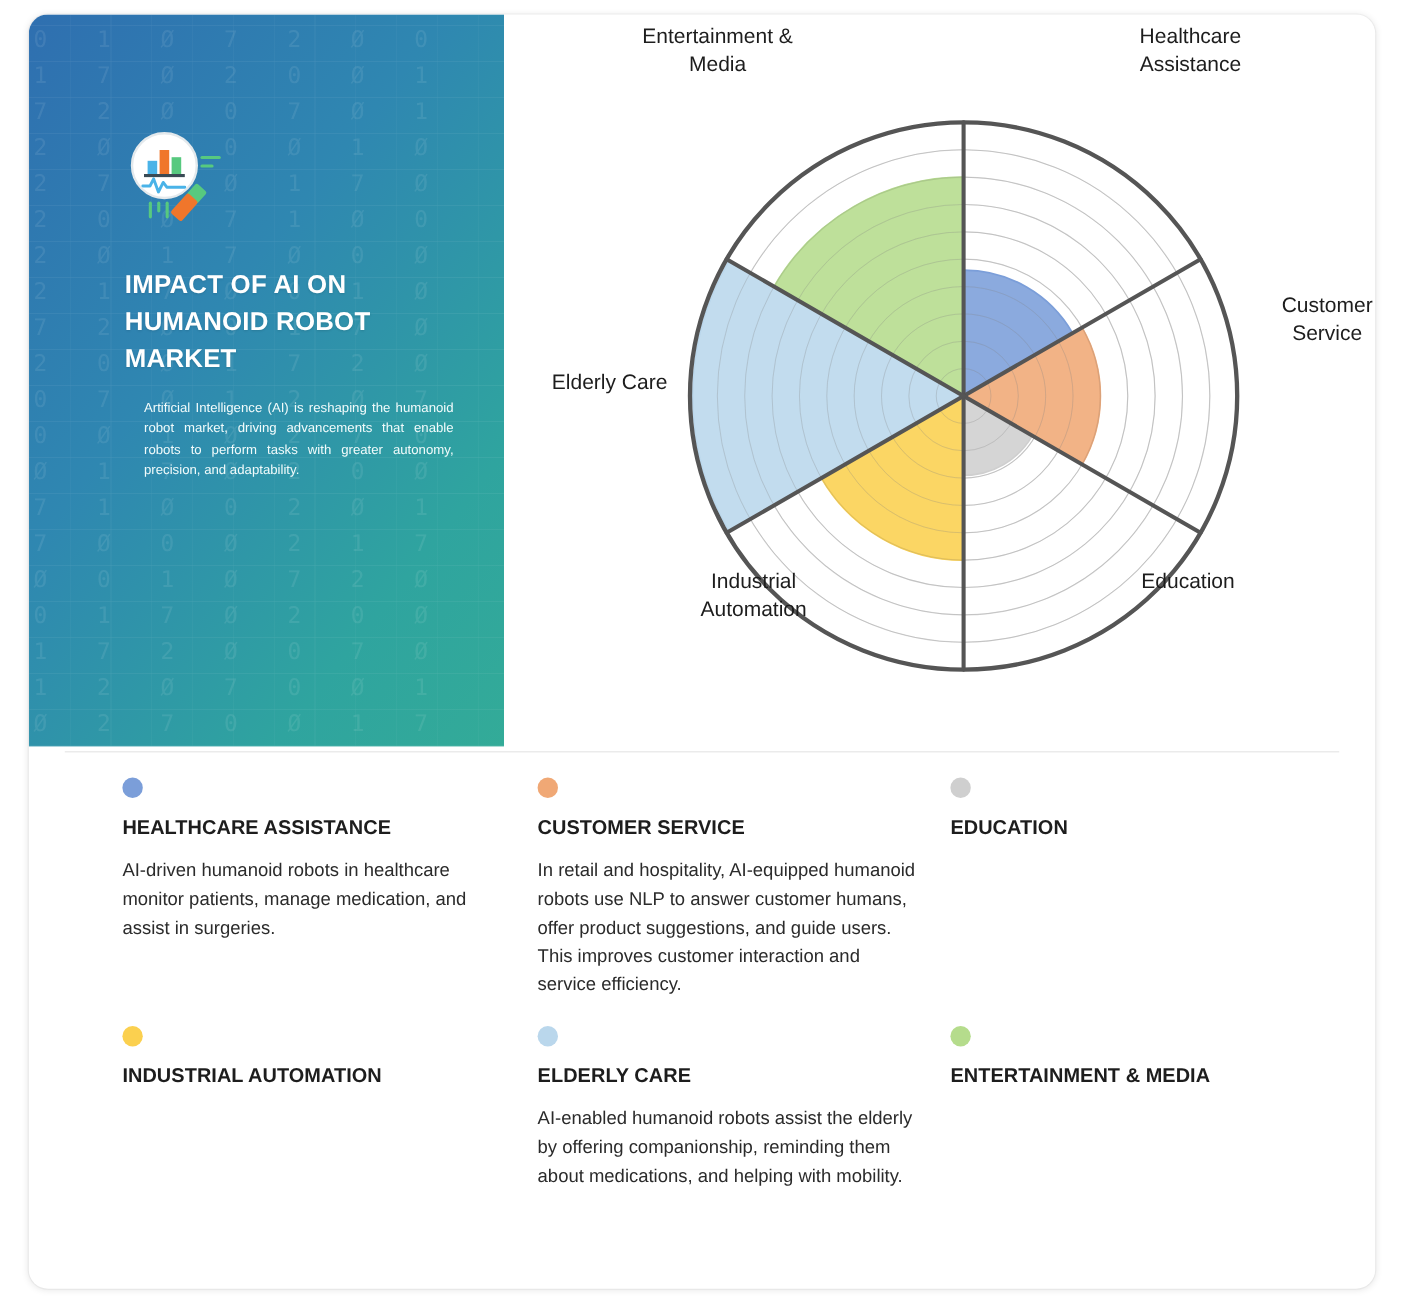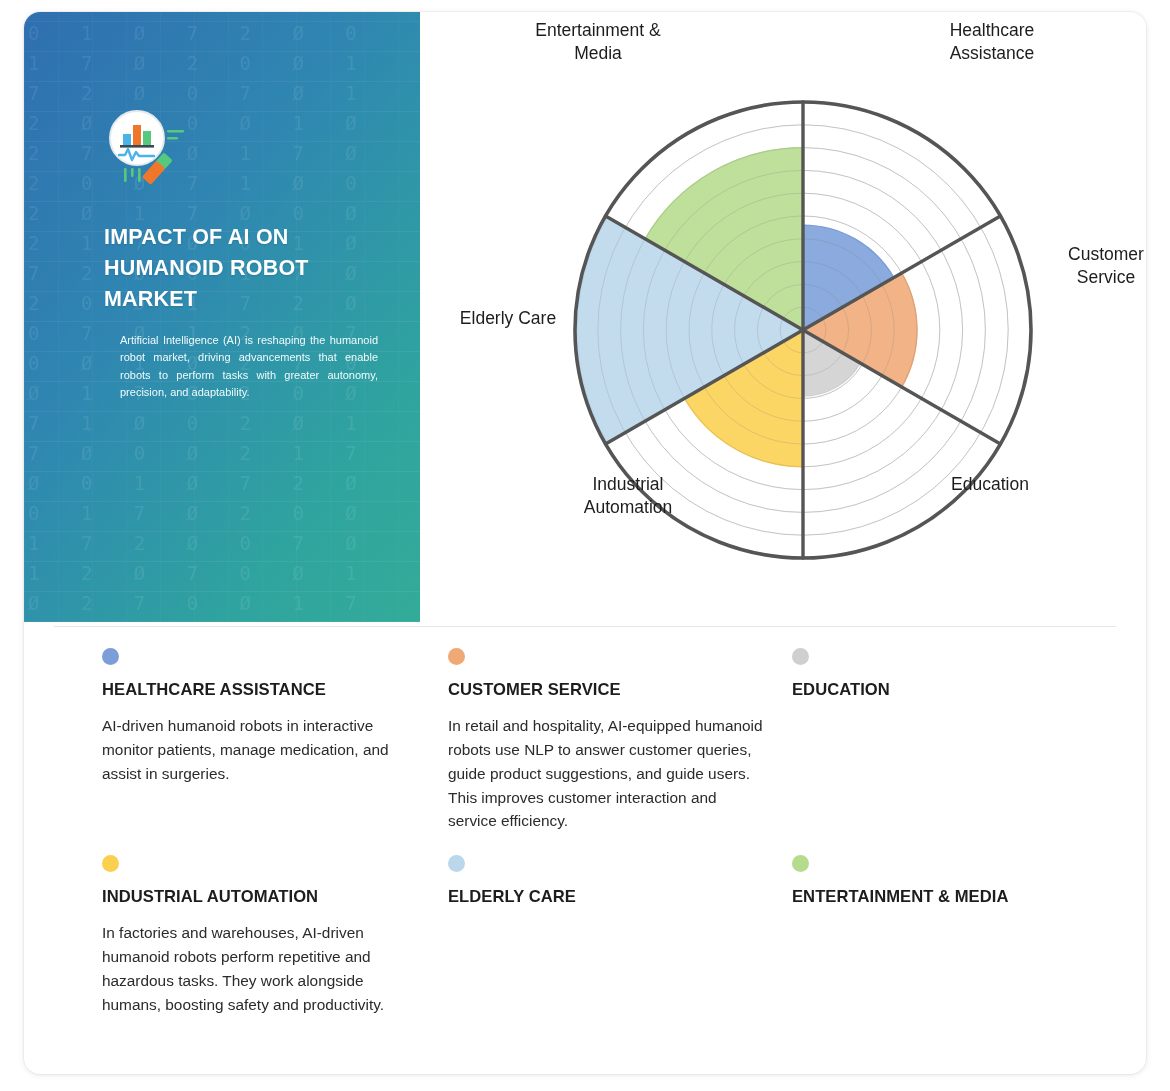--- a/index.html
+++ b/index.html
@@ -231,43 +231,43 @@
       </svg>
     </div>
 
     <div class="divider"></div>
 
     <div class="legend-grid">
 
       <div class="legend-cell">
         <span class="legend-dot" style="background:#7b9ed9"></span>
         <h3 class="legend-title">HEALTHCARE ASSISTANCE</h3>
-        <p class="legend-desc">AI-driven humanoid robots in interactive monitor patients, manage medication, and assist in surgeries.</p>
+        <p class="legend-desc">AI-driven humanoid robots in healthcare monitor patients, manage medication, and assist in surgeries.</p>
       </div>
 
       <div class="legend-cell">
         <span class="legend-dot" style="background:#f0a875"></span>
         <h3 class="legend-title">CUSTOMER SERVICE</h3>
-        <p class="legend-desc">In retail and hospitality, AI-equipped humanoid robots use NLP to answer customer queries, guide product suggestions, and guide users. This improves customer interaction and service efficiency.</p>
+        <p class="legend-desc">In retail and hospitality, AI-equipped humanoid robots use NLP to answer customer humans, offer product suggestions, and guide users. This improves customer interaction and service efficiency.</p>
       </div>
 
       <div class="legend-cell">
         <span class="legend-dot" style="background:#cfcfcf"></span>
         <h3 class="legend-title">EDUCATION</h3>
       </div>
 
       <div class="legend-cell">
         <span class="legend-dot" style="background:#fbd04f"></span>
         <h3 class="legend-title">INDUSTRIAL AUTOMATION</h3>
-        <p class="legend-desc">In factories and warehouses, AI-driven humanoid robots perform repetitive and hazardous tasks. They work alongside humans, boosting safety and productivity.</p>
       </div>
 
       <div class="legend-cell">
         <span class="legend-dot" style="background:#bad7ec"></span>
         <h3 class="legend-title">ELDERLY CARE</h3>
+        <p class="legend-desc">AI-enabled humanoid robots assist the elderly by offering companionship, reminding them about medications, and helping with mobility.</p>
       </div>
 
       <div class="legend-cell">
         <span class="legend-dot" style="background:#b5dc8c"></span>
         <h3 class="legend-title">ENTERTAINMENT &amp; MEDIA</h3>
       </div>
 
     </div>
   </div>
 </div>

